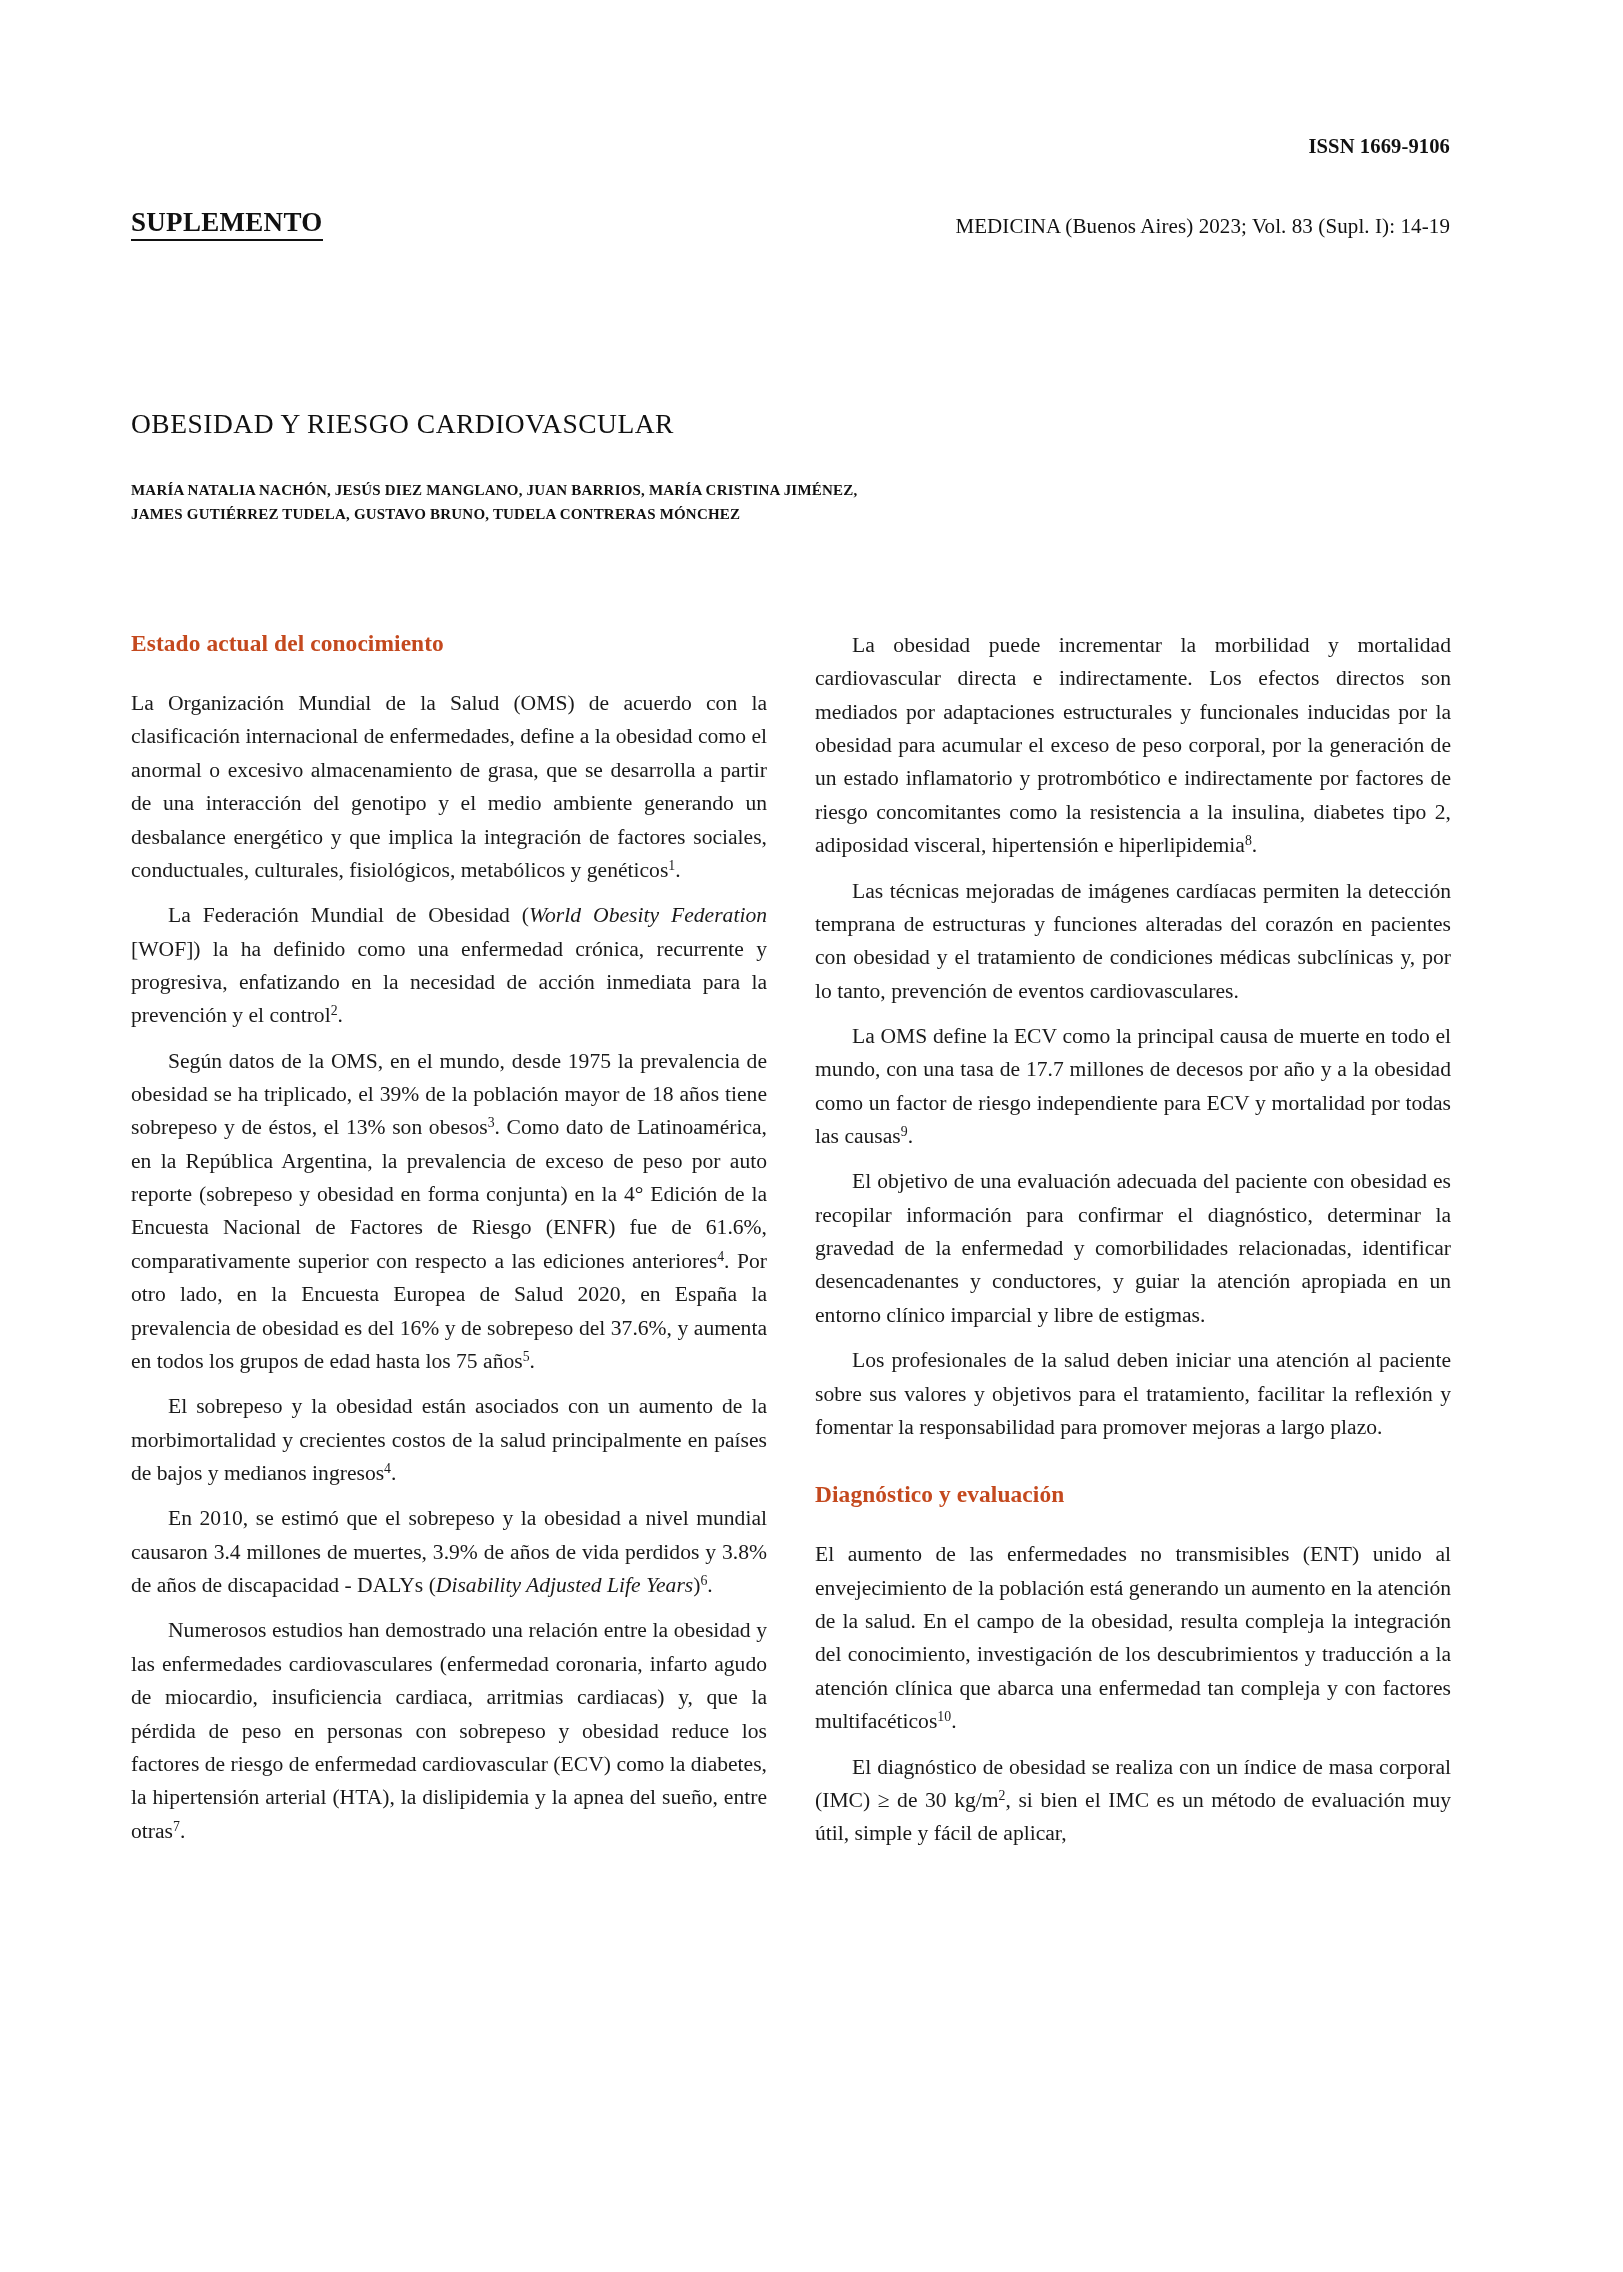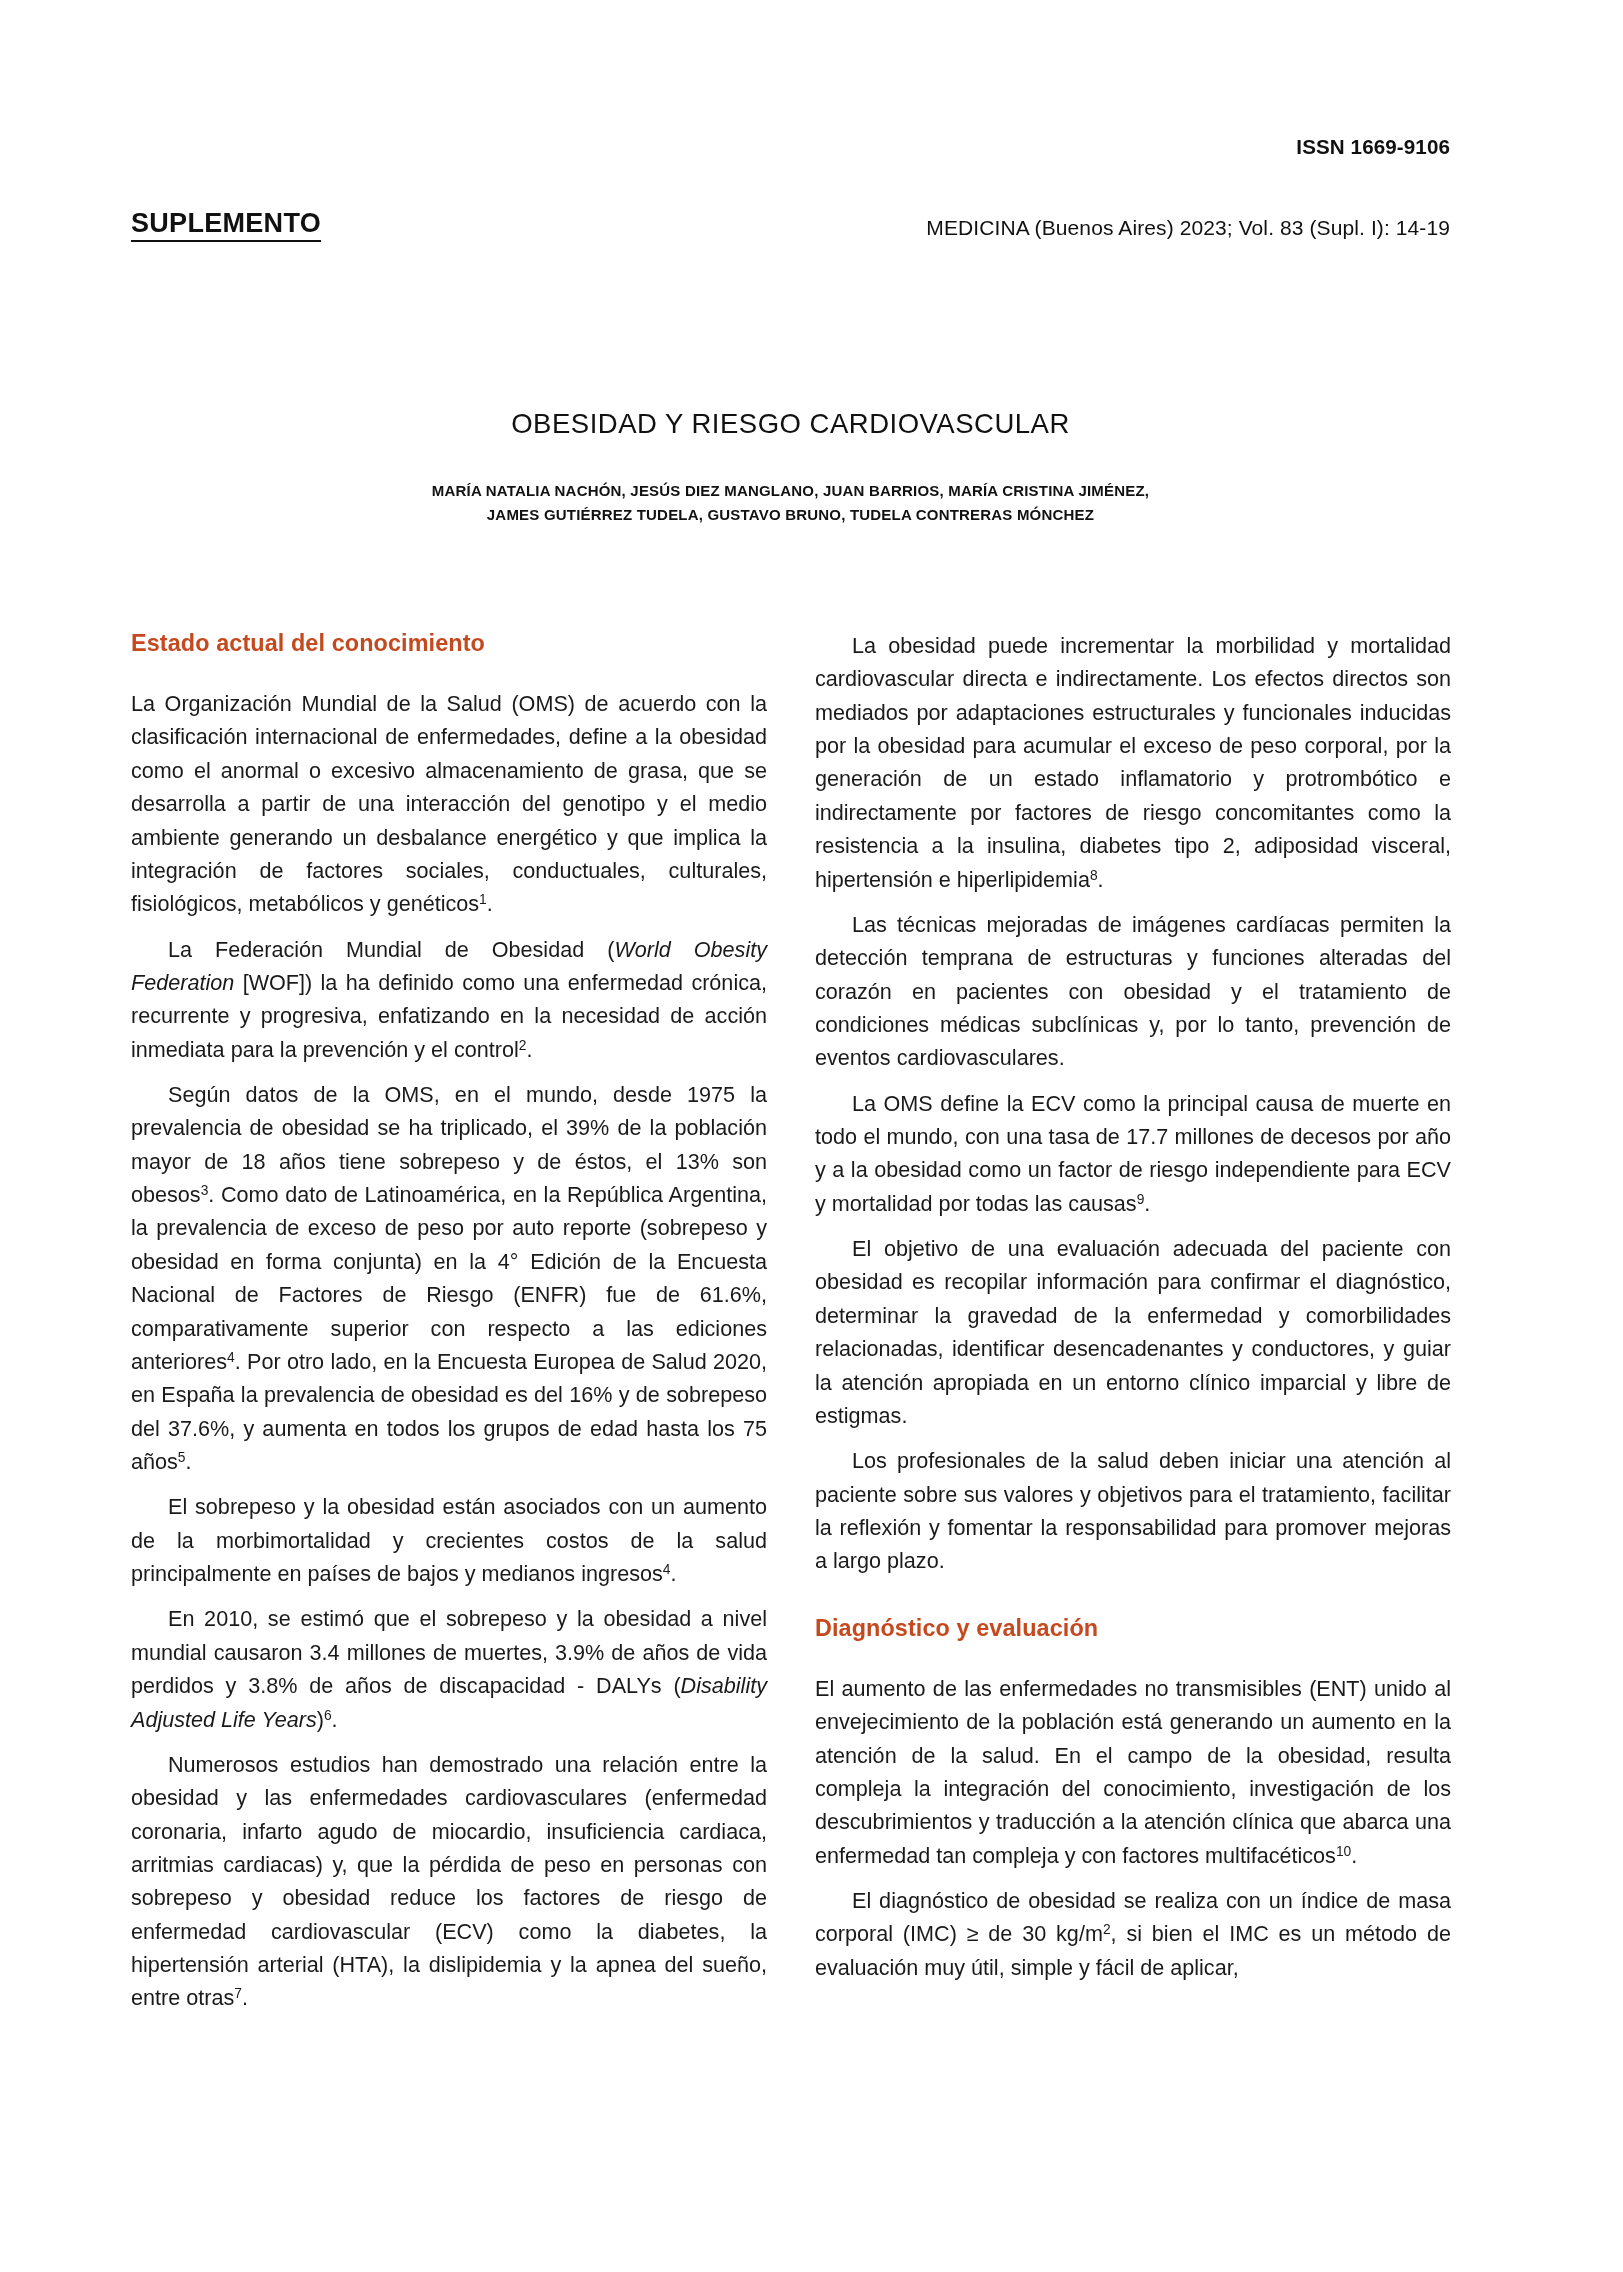--- a/index.html
+++ b/index.html
@@ -13,20 +13,21 @@
     font-family: "Liberation Sans", sans-serif;
     color: #1a1a1a;
     position: relative;
     overflow: hidden;
   }
 
   .page {
     position: absolute;
     inset: 0;
     padding: 0;
+    font-family: Liberation Serif, serif;
   }
 
   
   .masthead {
     position: absolute;
     left: 131px;
     right: 173px;
     top: 135px;
   }
   .issn-row {
@@ -57,21 +58,21 @@
     letter-spacing: 0.1px;
     padding-bottom: 2.7px;
   }
 
   
   .article-head {
     position: absolute;
     left: 131px;
     right: 173px;
     top: 407px;
-    text-align: center;
+    text-align: left;
   }
   .article-title {
     font-size: 27.5px;
     font-weight: normal;
     letter-spacing: 0.5px;
     color: #111;
     margin: 0;
     line-height: 1.25;
   }
   .article-authors {

